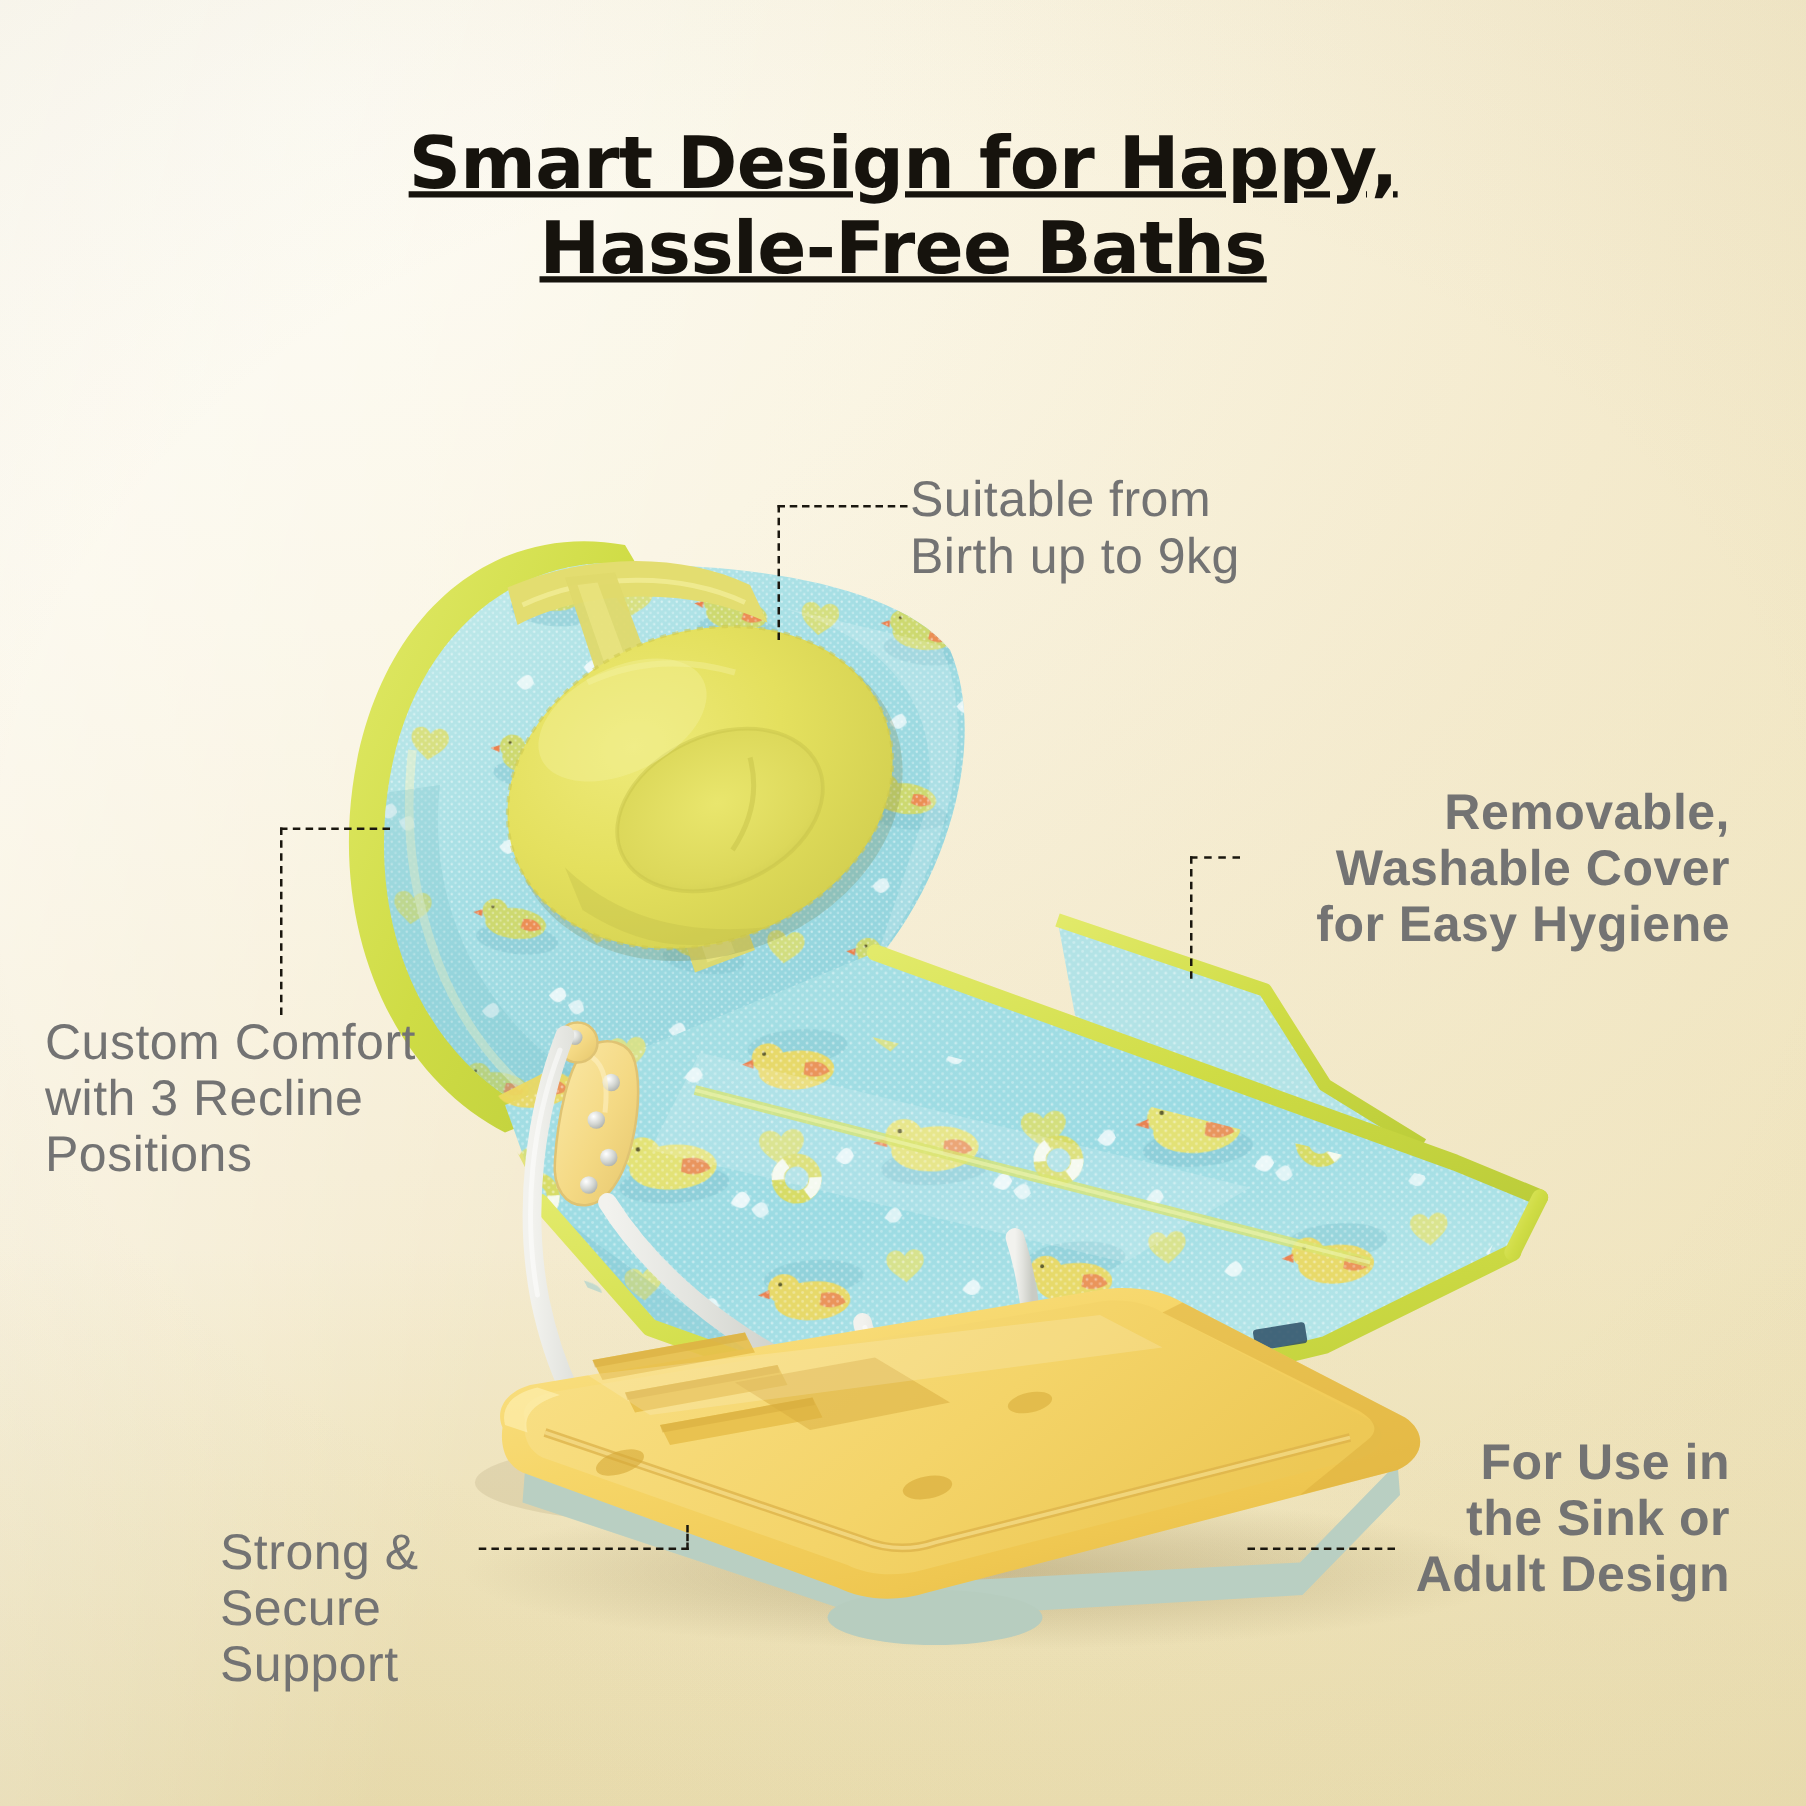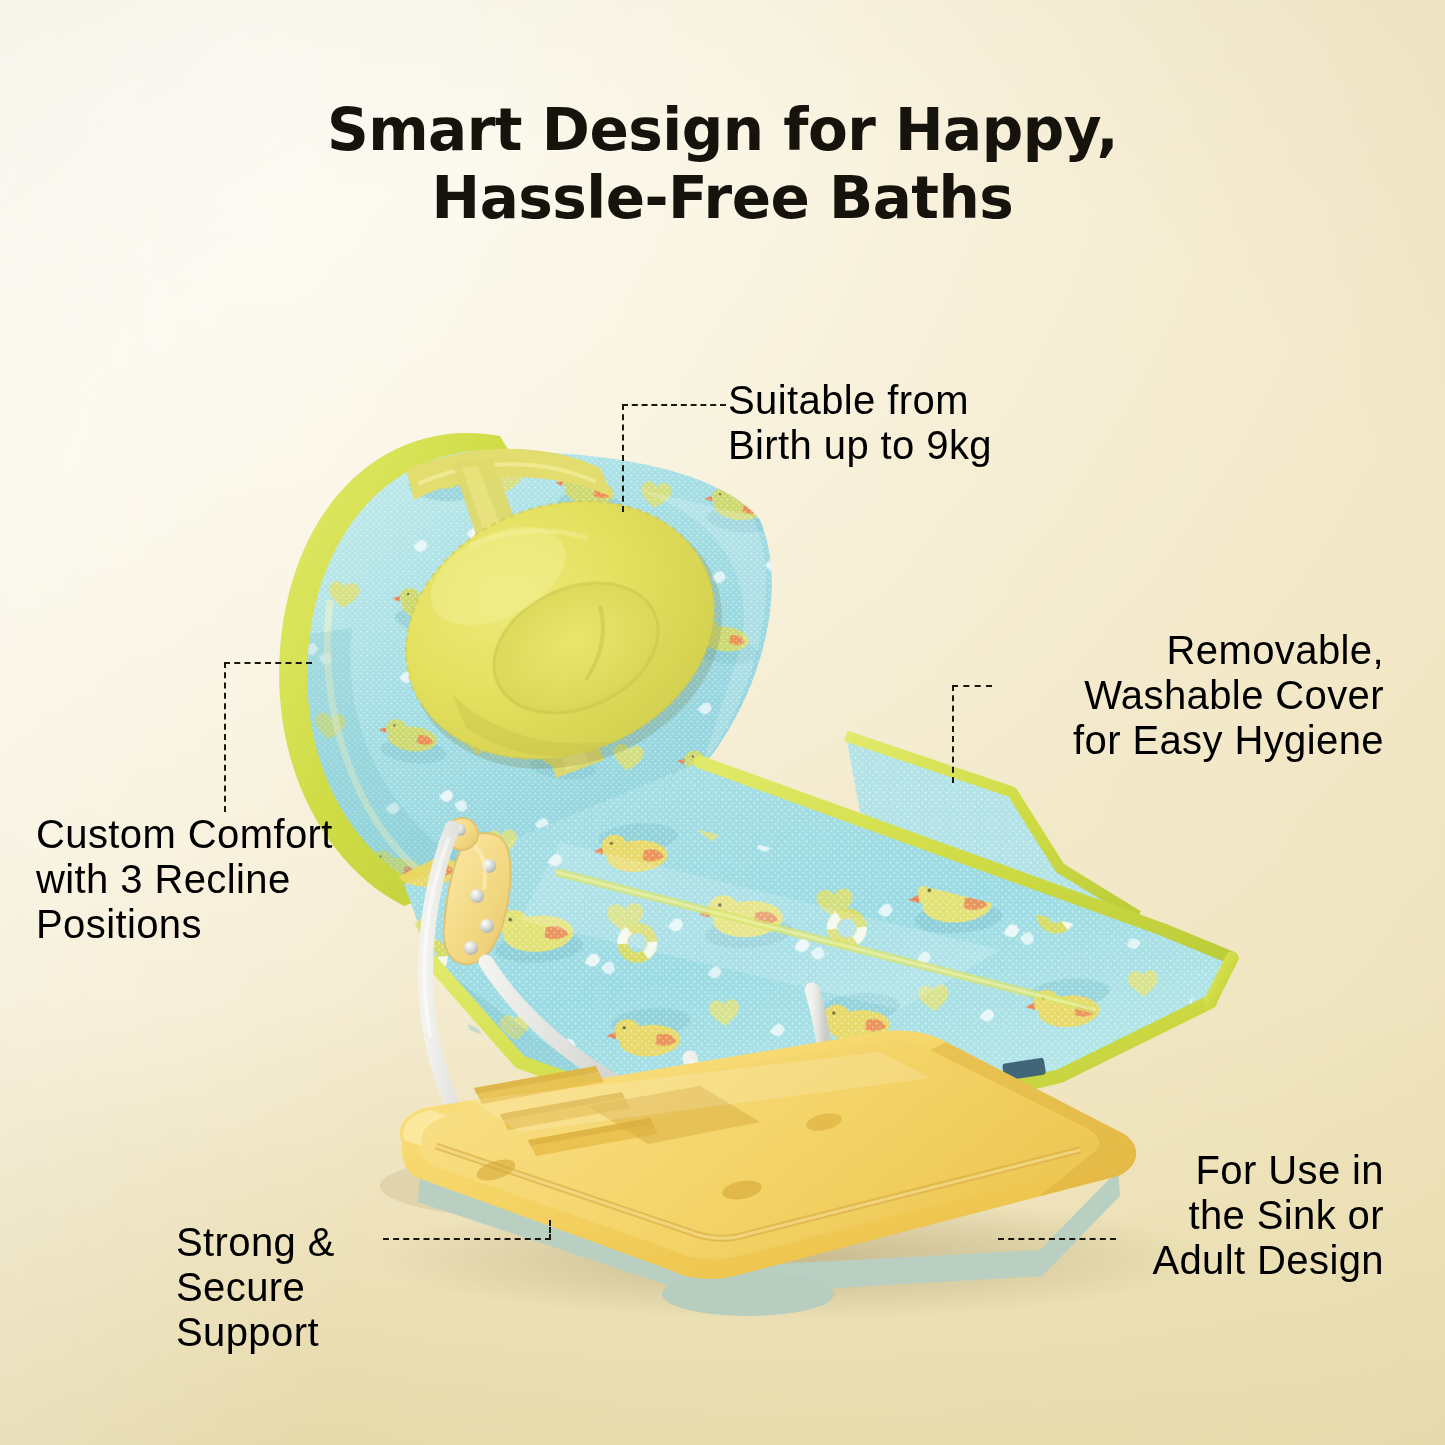--- a/index.html
+++ b/index.html
@@ -34,35 +34,36 @@
     position:absolute; top:96px; left:0; right:0;
     text-align:center;
     font-family:"DejaVu Sans", sans-serif;
     font-weight:bold;
     font-size:58px;
     line-height:1.18;
     letter-spacing:-0.5px;
     color:#16130d;
     white-space:pre-line;
     text-shadow:0 1px 0 rgba(255,255,255,.35);
+    text-decoration:underline;
   }
 
   
   .callout {
     position:absolute;
     font-family:"Liberation Sans", sans-serif;
     font-weight:300;
     font-size:40px;
     line-height:1.13;
-    color:#000000;
+    color:#737373;
     white-space:pre-line;
     letter-spacing:.4px;
   }
   .callout.al-left   { text-align:left; }
-  .callout.al-right  { text-align:right; }
+  .callout.al-right  { text-align:right;font-weight:bold; }
   .callout.al-center { text-align:left; }
 
   
   .leader { position:absolute; }
   .leader .h {
     position:absolute; height:0;
     border-top:2.5px dashed #1a170f;
   }
   .leader .v {
     position:absolute; width:0;

